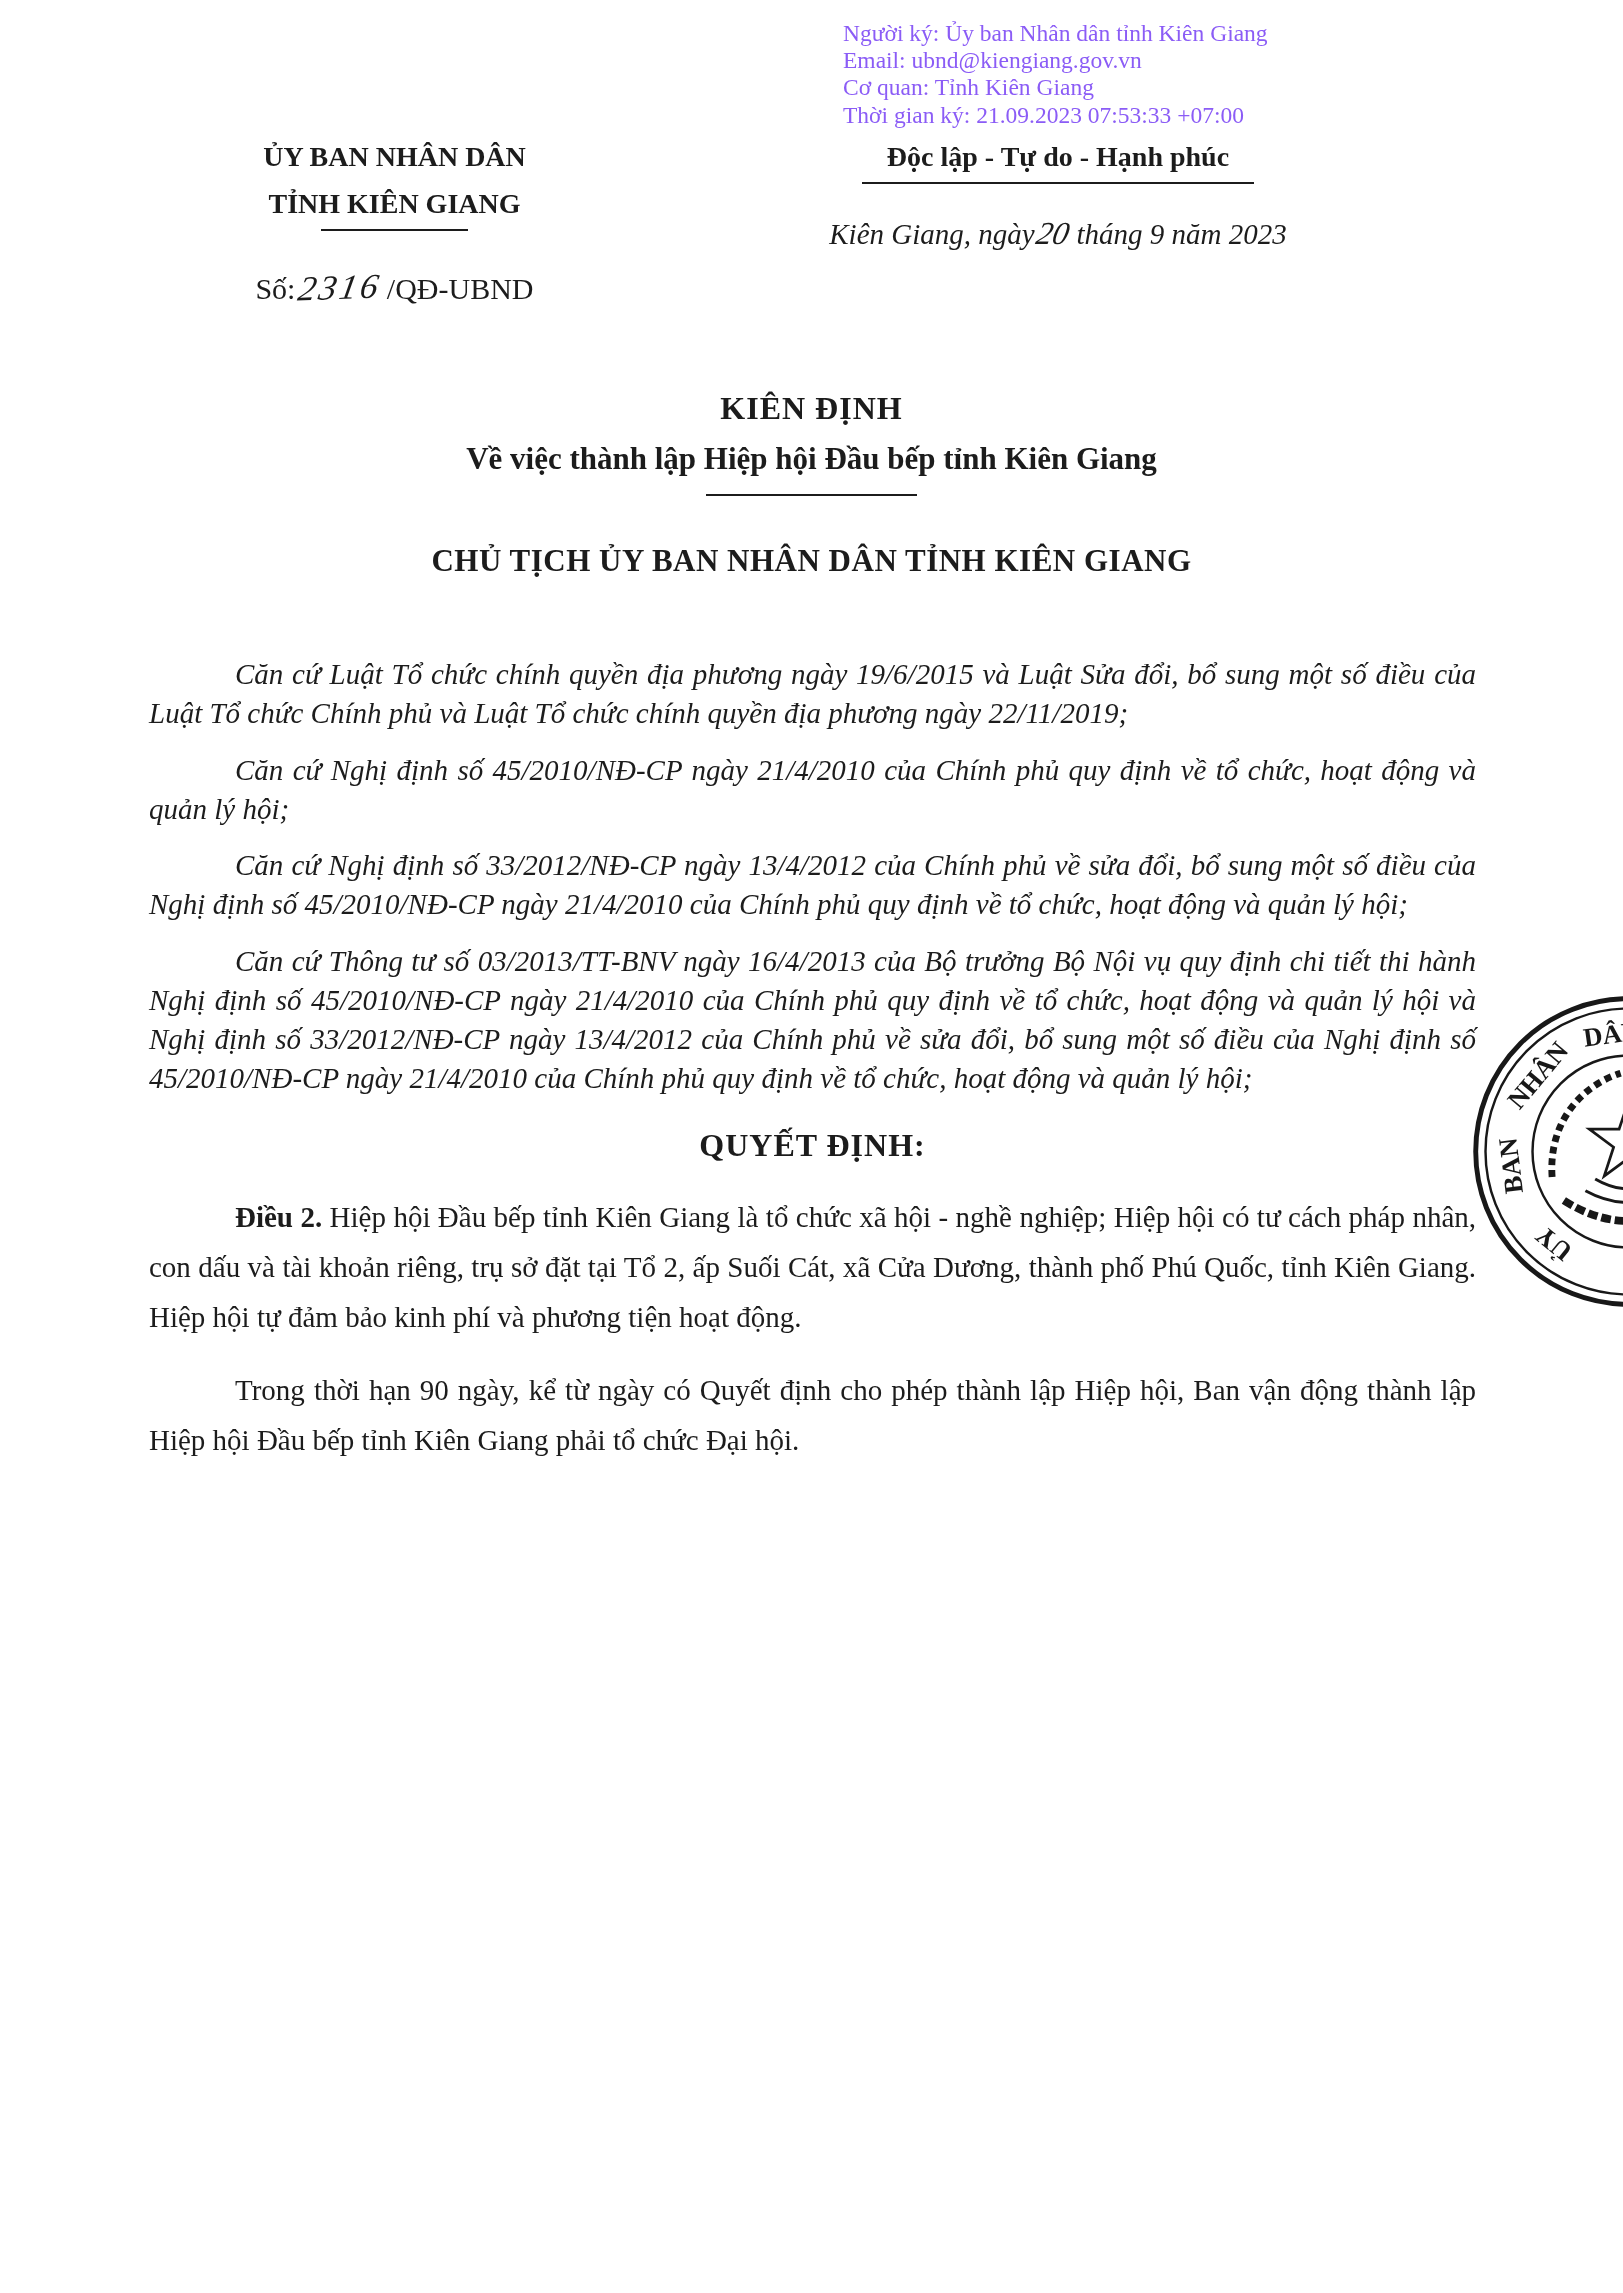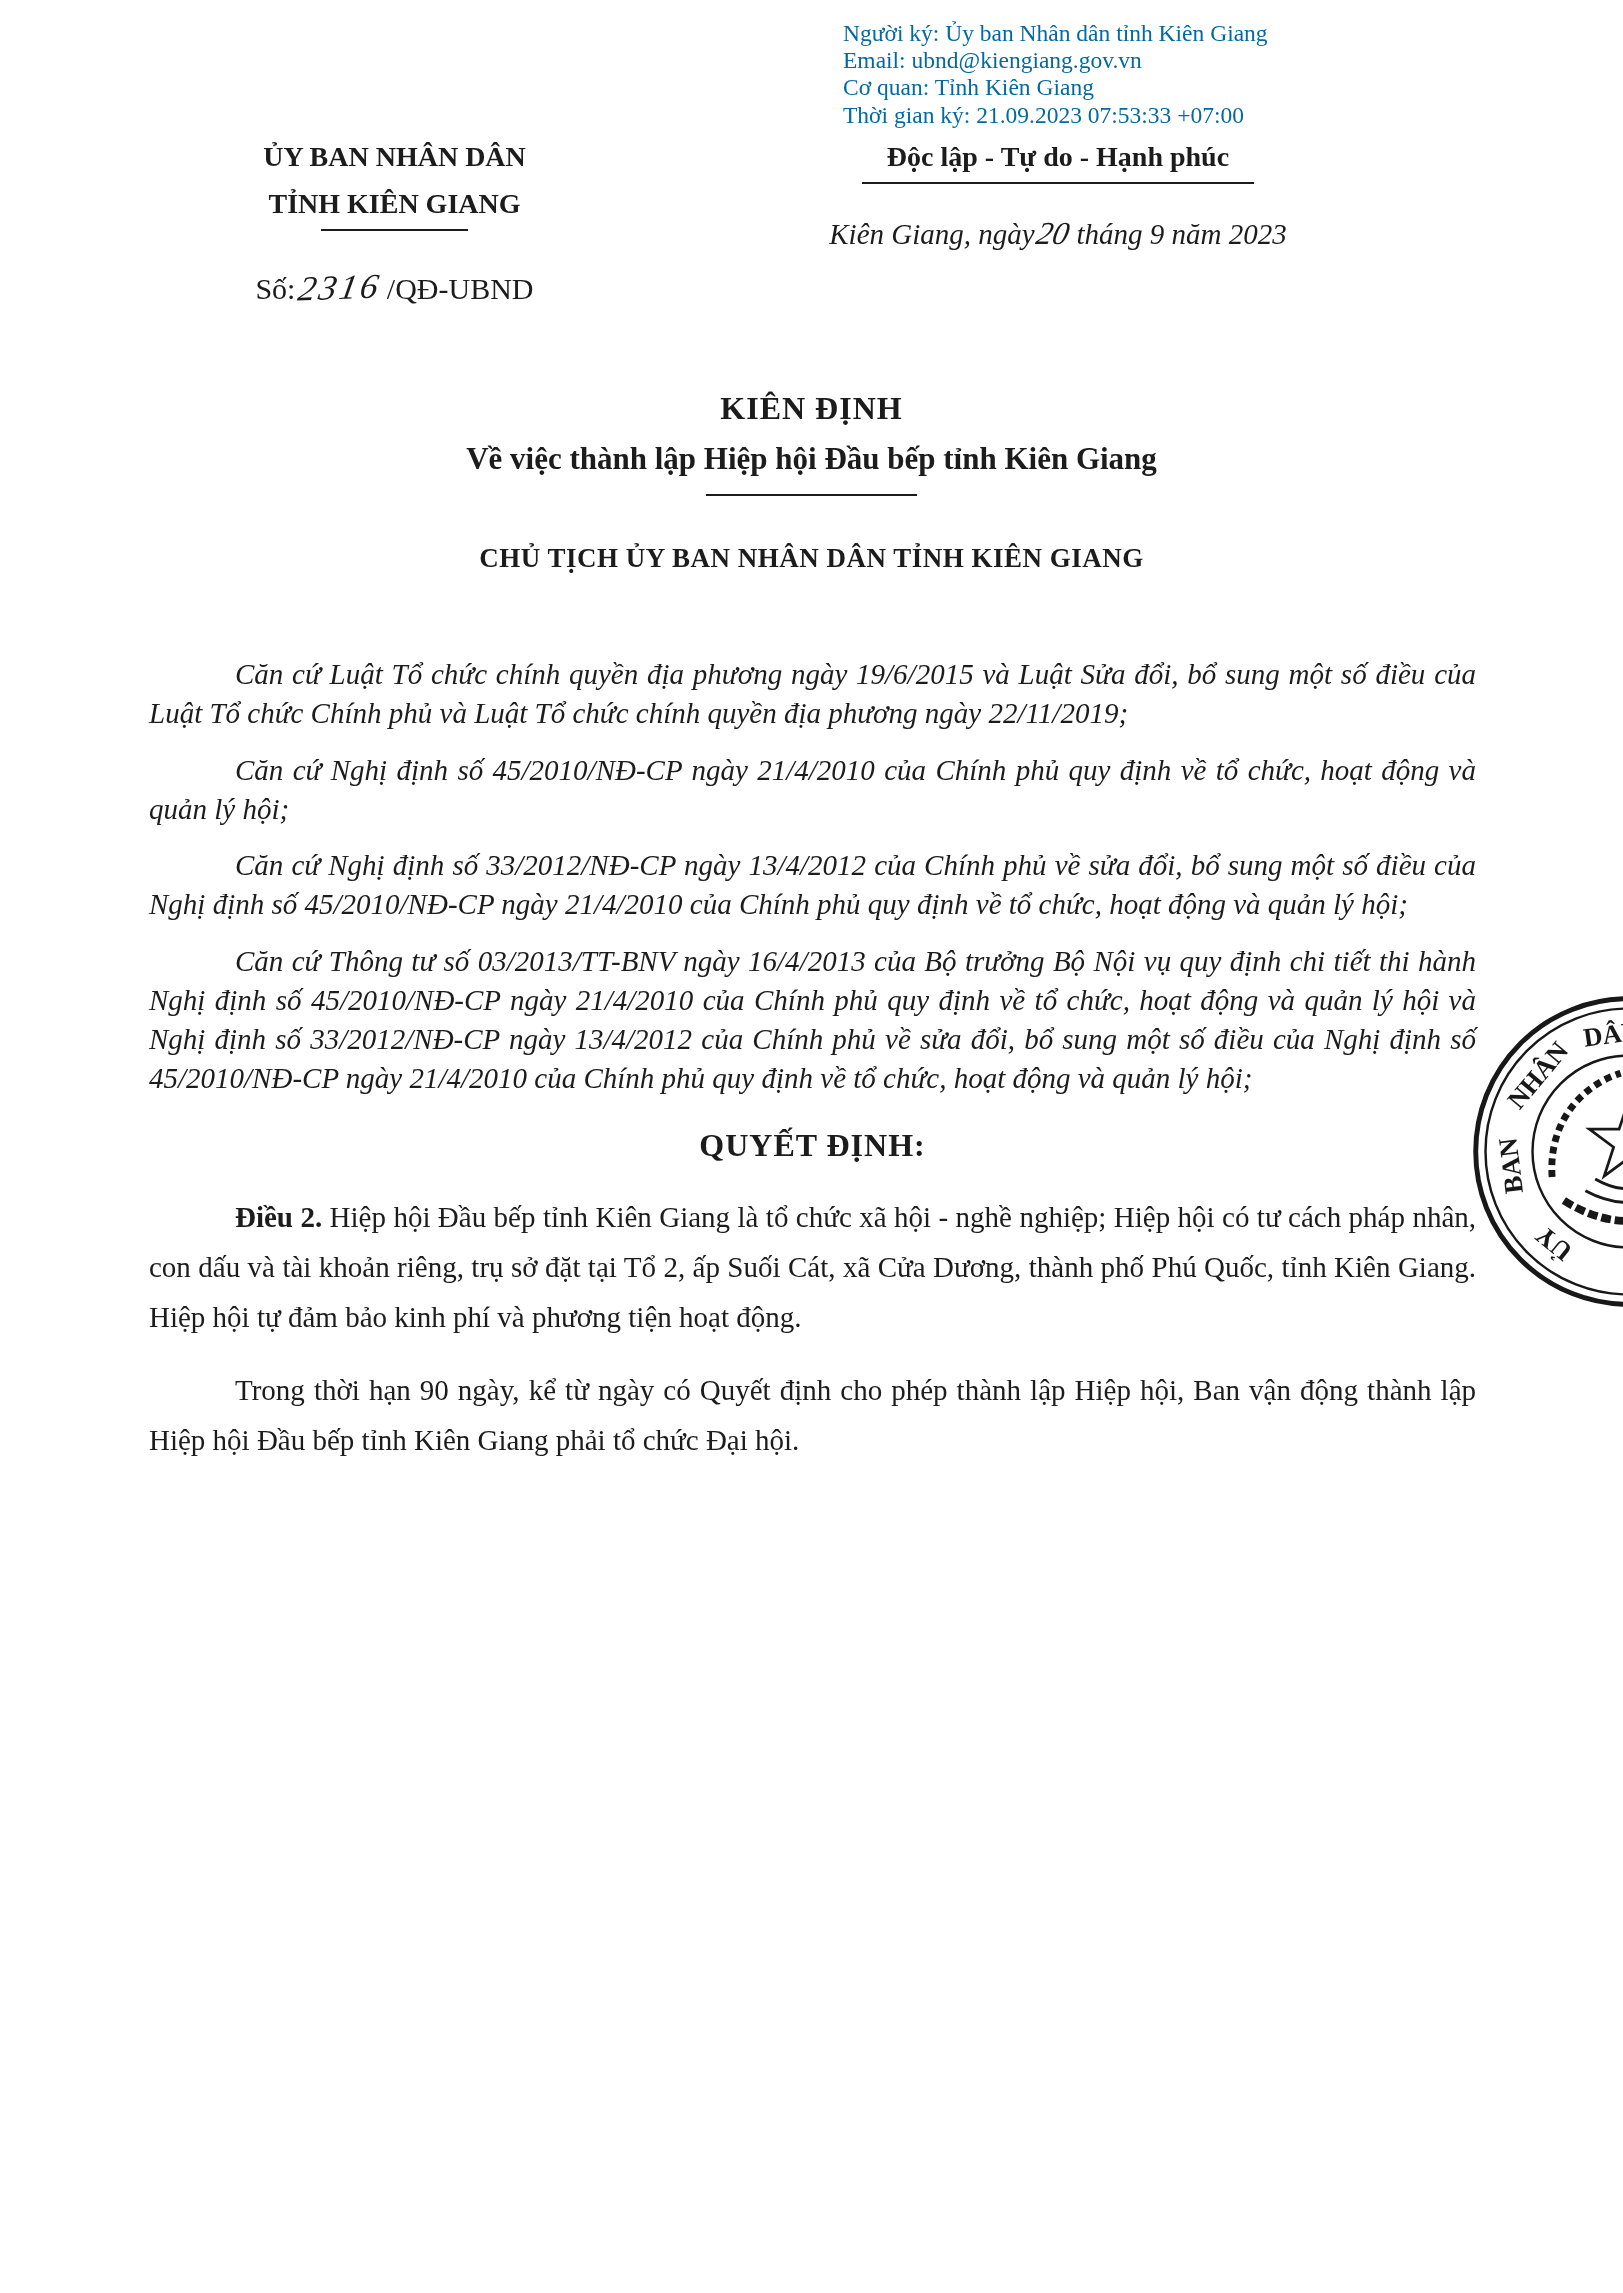--- a/index.html
+++ b/index.html
@@ -9,21 +9,21 @@
     background:#ffffff;
     overflow:hidden;
     font-family:"Liberation Serif","DejaVu Serif",serif;
     color:#1c1c1c;
   }
 
   
   .sig-block {
     position:absolute; left:843px; top:19.6px;
     font-size:23.5px; line-height:27.4px;
-    color:#0369a1;
+    color:#8b5cf6;
   }
 
   
   .header-row {
     position:absolute; top:133px; left:149px; right:147px;
     display:flex;
   }
   .header-left  { width:37%; text-align:center; }
   .header-right { flex:1;    text-align:center; }
   .h-bold { font-weight:bold; font-size:28px; line-height:47px; }
@@ -47,21 +47,21 @@
     font-size:32px;
     transform:skewX(-12deg);
     margin:0 7.8px 0 2px;
   }
 
   
   .title-block { position:absolute; top:390px; left:0; right:0; text-align:center; }
   .doc-type    { font-size:32px; font-weight:bold; letter-spacing:1px; }
   .doc-subject { font-size:31px; font-weight:bold; margin-top:13.7px; }
   .subject-rule { width:211px; border-top:2.9px solid #1c1c1c; margin:17.6px auto 0; }
-  .authority   { font-size:27px; font-weight:bold; margin-top:47px; letter-spacing:0.5px; }
+  .authority   { font-size:31px; font-weight:bold; margin-top:47px; letter-spacing:0.5px; }
 
   
   .body-block {
     position:absolute; top:655px; left:149px; right:147px;
   }
   .preamble p {
     font-style:italic;
     font-size:29px; line-height:39px;
     text-align:justify; text-indent:86px;
     margin:0 0 17.6px 0;

